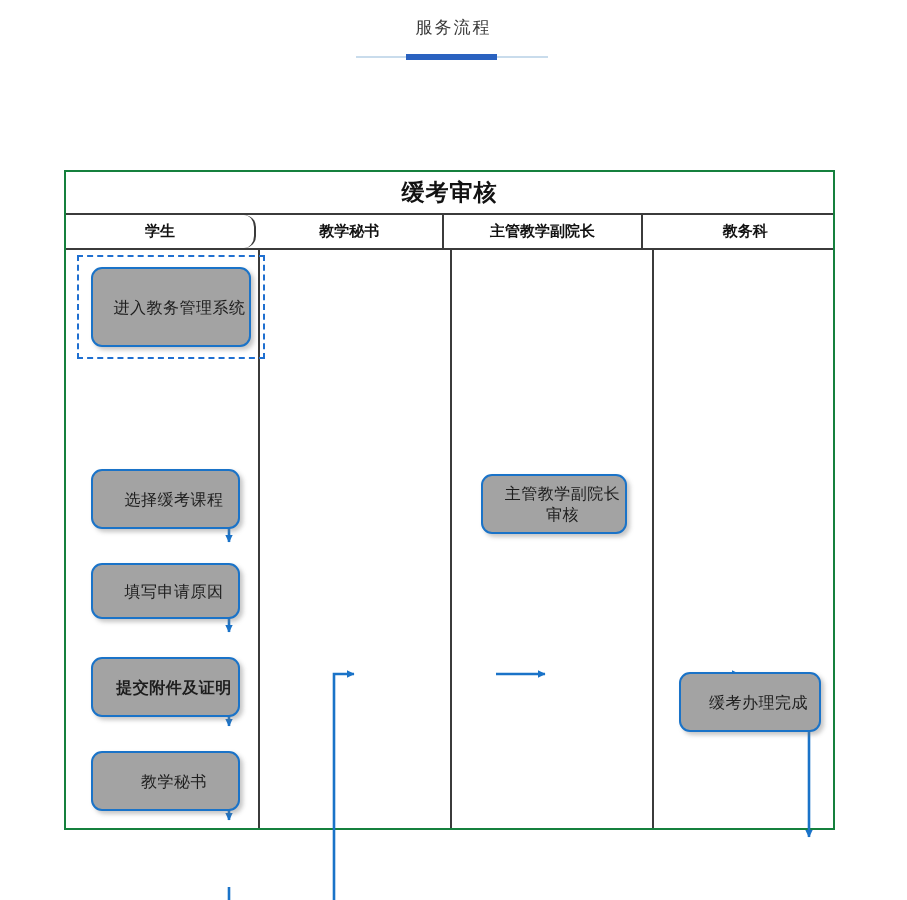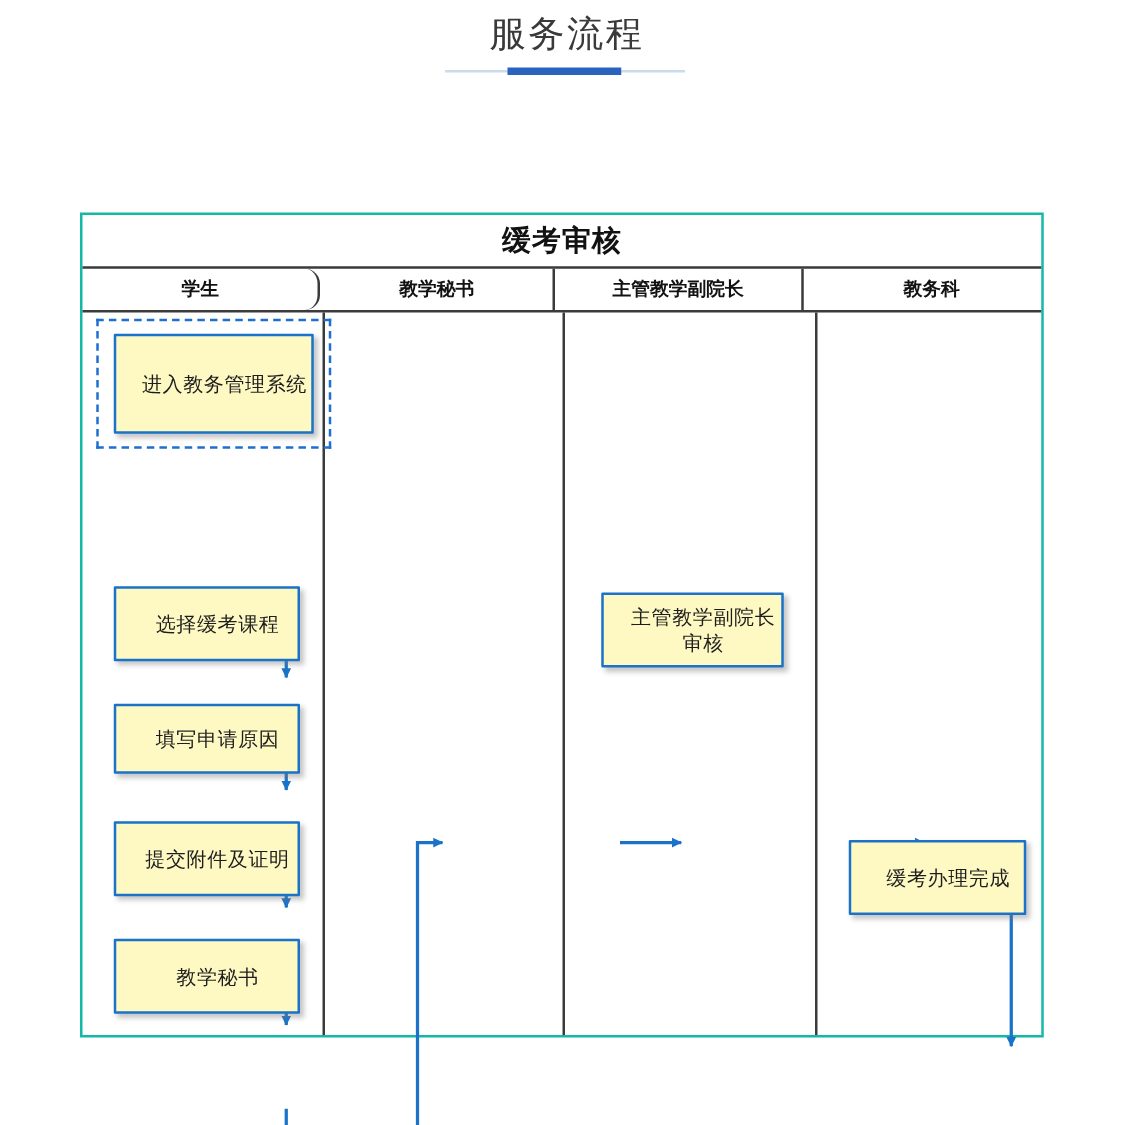--- a/index.html
+++ b/index.html
@@ -17,21 +17,21 @@
 
   
   #page-title-wrap {
     position: absolute;
     left: 0;
     top: 10px;
     width: 907px;
     text-align: center;
   }
   #page-title {
-    font-size: 29px;
+    font-size: 17px;
     color: #3a3a3a;
     letter-spacing: 2px;
     line-height: 34px;
     font-weight: 400;
   }
   #title-rule {
     position: absolute;
     left: 356px;
     top: 56px;
     width: 192px;
@@ -47,21 +47,21 @@
     background: #2a62c0;
   }
 
   
   #swimlane {
     position: absolute;
     left: 64px;
     top: 170px;
     width: 771px;
     height: 660px;
-    border: 2px solid #14b8a6;
+    border: 2px solid #15803d;
     box-sizing: border-box;
     background: #fff;
   }
   #lane-title {
     position: absolute;
     left: 0; top: 0;
     width: 100%;
     height: 43px;
     border-bottom: 2px solid #3b3b3b;
     box-sizing: border-box;
@@ -113,22 +113,22 @@
   }
   .lane-divider.d1 { left: 192px; }
   .lane-divider.d2 { left: 384px; }
   .lane-divider.d3 { left: 586px; }
 
   
   .node {
     position: absolute;
     box-sizing: border-box;
     border: 2px solid #1a73c8;
-    border-radius: 1px;
-    background: #fef9c3;
+    border-radius: 11px;
+    background: #a3a3a3;
     box-shadow: 3px 3px 4px rgba(120,120,120,0.42);
     display: flex;
     align-items: center;
     justify-content: center;
     text-align: center;
     font-size: 16px;
     color: #1d1d1d;
     line-height: 21px;
     letter-spacing: 0.5px;
     white-space: pre-line;
@@ -192,21 +192,21 @@
       <path d="M743,533 L743,665"></path>
       <path d="M238,789 L268,789 L268,502 L288,502"></path>
     </g>
   </svg>
 
   <div class="dashed-frame" style="left:11px; top:83px; width:188px; height:104px;"></div>
 
   <div class="node" style="left:25px;  top:95px;  width:160px; height:80px;">进入教务管理系统</div>
   <div class="node" style="left:25px;  top:297px; width:149px; height:60px;">选择缓考课程</div>
   <div class="node" style="left:25px;  top:391px; width:149px; height:56px;">填写申请原因</div>
-  <div class="node" style="left:25px;  top:485px; width:149px; height:60px;">提交附件及证明</div>
+  <div class="node" style="left:25px;  top:485px; width:149px; height:60px;font-weight:bold;">提交附件及证明</div>
   <div class="node" style="left:25px;  top:579px; width:149px; height:60px;">教学秘书</div>
 
 
   <div class="node" style="left:415px; top:302px; width:146px; height:60px;">主管教学副院长
 审核</div>
 
   <div class="node" style="left:613px; top:500px; width:142px; height:60px;">缓考办理完成</div>
 
 </div>
 

